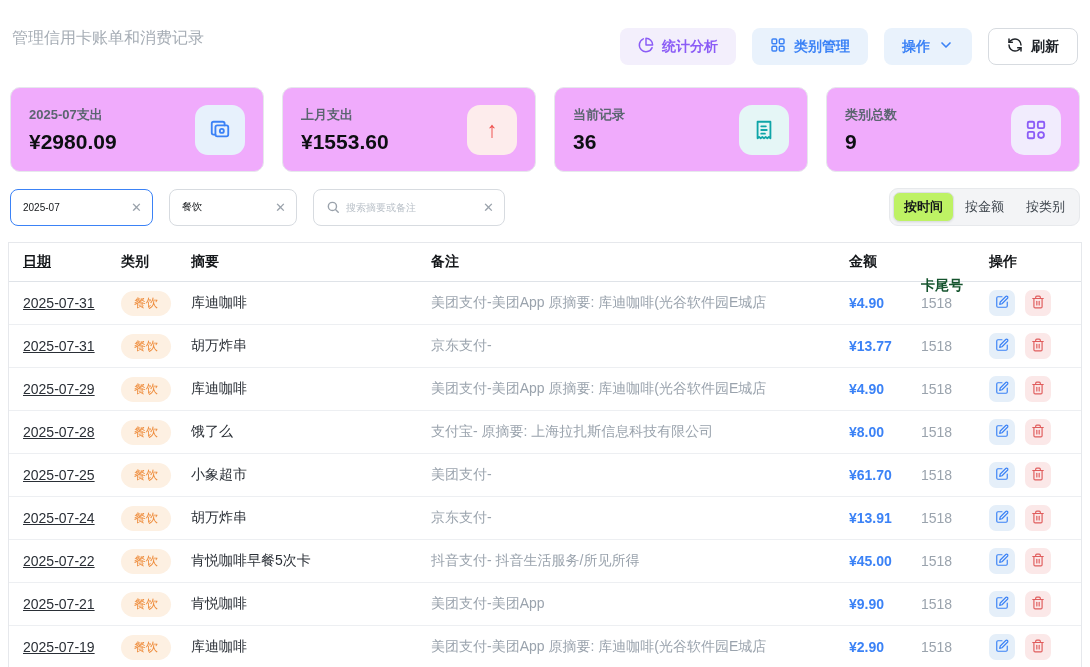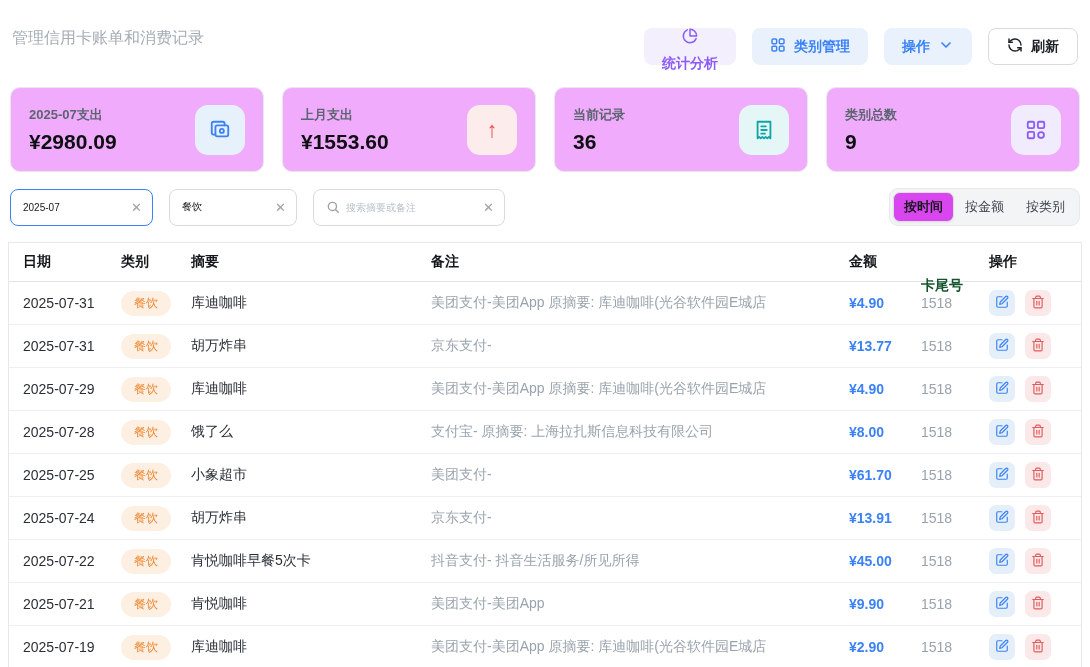--- a/index.html
+++ b/index.html
@@ -8,21 +8,21 @@
   .page { padding: 14px 8px 0 8px; }
 
   
   .header { display: flex; justify-content: space-between; align-items: flex-start; padding: 4px 4px 0 4px; }
   .page-title { font-size: 30px; font-weight: 700; color: #0d0f12; letter-spacing: .5px; }
   .page-subtitle { font-size: 16px; color: #a6adb5; margin-top: 10px; }
   .toolbar { display: flex; gap: 16px; margin-top: 10px; }
   .tb-btn { display: flex; align-items: center; gap: 8px; height: 37px; padding: 0 18px;
     border-radius: 8px; font-size: 14px; font-weight: 600; border: none; cursor: pointer; }
   .tb-btn svg { width: 16px; height: 16px; }
-  .btn-violet { background: #f3effc; color: #8b5cf6; flex-direction: column; }
+  .btn-violet { background: #f3effc; color: #8b5cf6; }
   .btn-blue   { background: #e9f2fc; color: #3b82f6; }
   .btn-plain  { background: #fff; color: #1f2328; border: 1px solid #d7dbe0; }
 
   
   .cards { display: grid; grid-template-columns: repeat(4, 1fr); gap: 18px; margin: 22px 2px 0 2px; }
   .card { border: 1px solid #e6e8ec; border-radius: 10px; padding: 16px 18px; height: 85px;
     display: flex; justify-content: space-between; align-items: center; background: #f0abfc; }
   .card-label { font-size: 13px; font-weight: 600; color: #5b6570; }
   .card-value { font-size: 21px; font-weight: 700; color: #0d0f12; margin-top: 6px; }
   .card-icon { width: 50px; height: 50px; border-radius: 13px; display: flex; align-items: center; justify-content: center; }
@@ -41,30 +41,30 @@
   .f-input input::placeholder { color: #b9c0c8; }
   .f-month { width: 143px; border: 1.5px solid #3b82f6; }
   .f-cat { width: 128px; }
   .f-search { width: 192px; gap: 6px; }
   .clear-x { color: #9aa2ab; font-size: 13px; cursor: pointer; padding-left: 6px; }
   .search-glyph { color: #9aa2ab; flex: 0 0 auto; width: 14px; height: 14px; }
   .spacer { flex: 1; }
   .seg { display: flex; align-items: center; background: #f3f4f6; border: 1px solid #e7e9ec;
     border-radius: 9px; padding: 3px; }
   .seg-item { font-size: 13px; color: #3c434b; padding: 6px 11px; border-radius: 7px; cursor: pointer; white-space: nowrap; }
-  .seg-item.active { background: #d946ef; border: 1px solid #dde0e4; box-shadow: 0 1px 2px rgba(0,0,0,.06);
+  .seg-item.active { background: #bef264; border: 1px solid #dde0e4; box-shadow: 0 1px 2px rgba(0,0,0,.06);
     font-weight: 600; color: #14171a; padding: 5px 10px; }
 
   
   .table { margin: 16px 0 0 0; border: 1px solid #e6e8ec; border-bottom: none; }
   .t-row { display: flex; align-items: center; height: 43px; border-bottom: 1px solid #edeff2; background: #fff; }
   .t-head { height: 39px; border-bottom: 1px solid #dfe3e8; }
   .t-head .cell { font-weight: 700; color: #14171a; font-size: 14px; }
   .cell { font-size: 14px; color: #2a2f36; }
-  .col-date { width: 112px; padding-left: 14px; flex: 0 0 auto; }
+  .col-date { width: 112px; padding-left: 14px; flex: 0 0 auto; text-decoration: underline; }
   .col-cat  { width: 70px; flex: 0 0 auto; }
   .col-sum  { width: 240px; flex: 0 0 auto; overflow: hidden; white-space: nowrap; }
   .col-note { flex: 1 1 auto; overflow: hidden; white-space: nowrap; color: #9aa3ad; }
   .col-amt  { width: 72px; flex: 0 0 auto; font-weight: 700; color: #3b82f6; }
   .col-card { width: 68px; flex: 0 0 auto; color: #9aa3ad; }
   .col-act  { width: 92px; flex: 0 0 auto; display: flex; gap: 10px; }
   .badge { display: inline-block; background: #fdf0e2; color: #ee8b3a; font-size: 12px;
     padding: 4px 13px; border-radius: 999px; }
   .act-btn { width: 26px; height: 26px; border: none; border-radius: 7px; cursor: pointer;
     display: flex; align-items: center; justify-content: center; }

